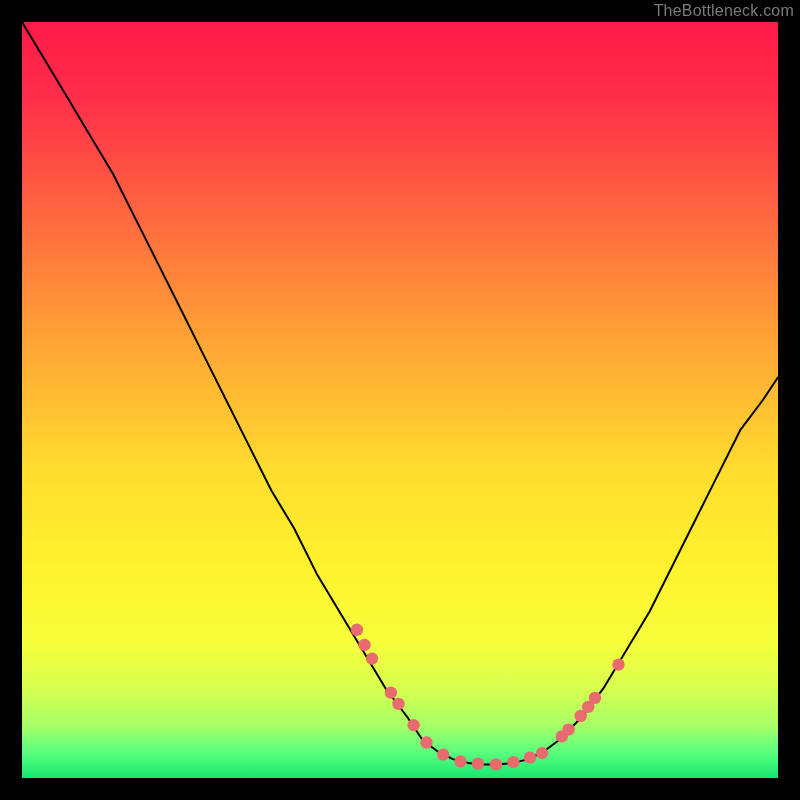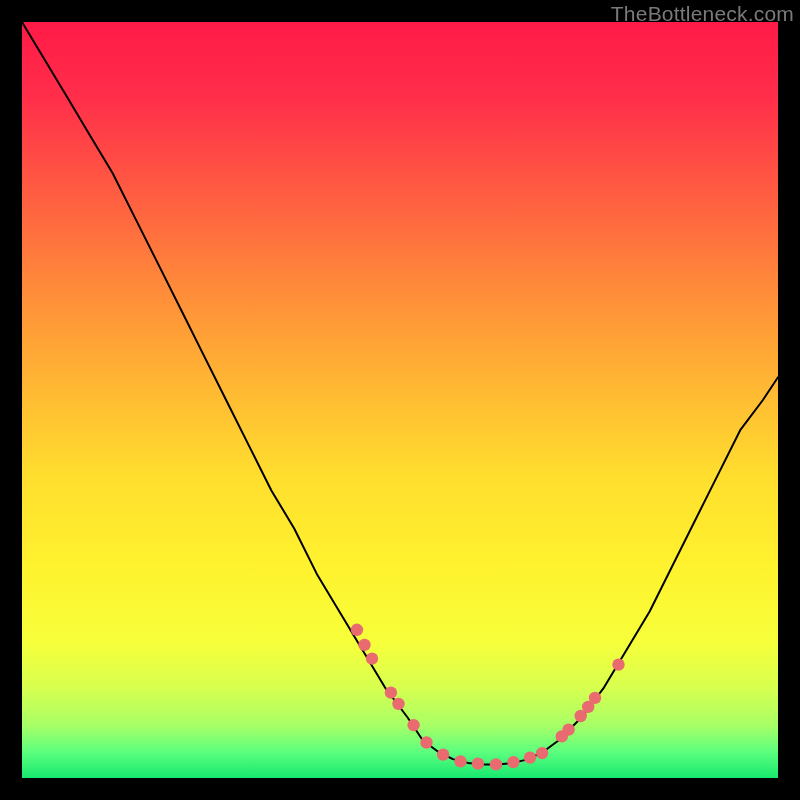--- a/index.html
+++ b/index.html
@@ -24,21 +24,21 @@
     left: 0;
     top: 0;
     width: 756px;
     height: 756px;
   }
   .watermark {
     position: absolute;
     top: 2px;
     right: 6px;
     color: #7a7a7a;
-    font-size: 21px;
+    font-size: 16px;
     font-weight: 400;
     letter-spacing: 0.2px;
     user-select: none;
   }
 </style>
 </head>
 <body>
 
 <div class="frame">
   <svg class="plot" viewBox="0 0 756 756" preserveAspectRatio="none">

